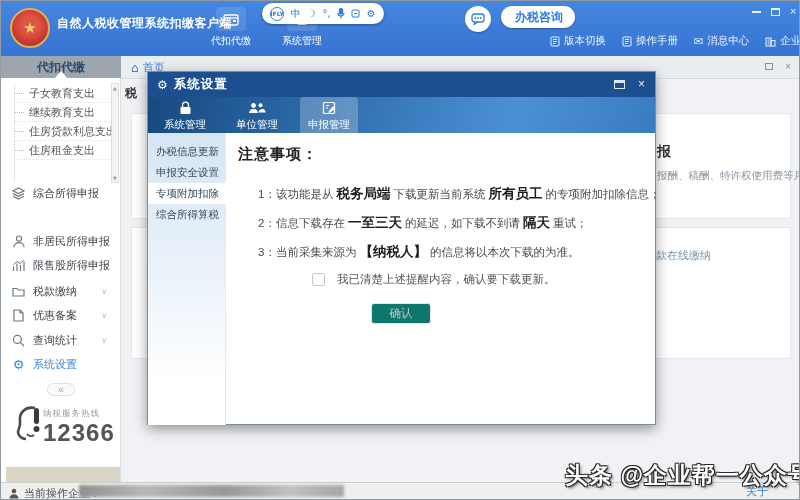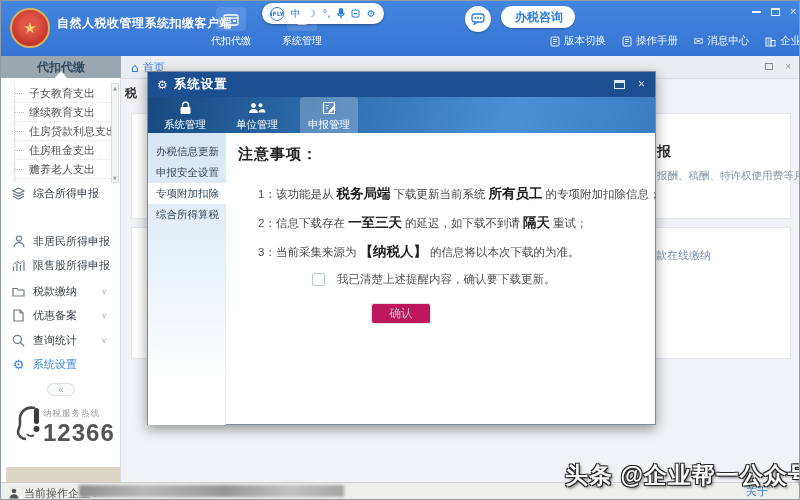--- a/index.html
+++ b/index.html
@@ -85,21 +85,21 @@
   .m-tab.active { background:rgba(255,255,255,.24); border-radius:4px 4px 0 0; }
   .m-body-left { left:0; top:61px; width:78px; height:292px; background:linear-gradient(#d6e5f4,#eef5fb 55%,#ffffff 85%); border-right:1px solid #e4eaf0; }
   .m-menu-item { left:0; width:78px; height:21px; line-height:21px; font-size:10.5px; color:#33475a; padding-left:8px; cursor:pointer; white-space:nowrap; }
   .m-menu-item.sel { background:#fff; }
   .m-heading { left:236px; top:143px; font-size:15px; font-weight:bold; color:#222; letter-spacing:1px; }
   .note-line { left:256px; font-size:11.5px; color:#4a4a4a; white-space:nowrap; }
   .note-line b { font-size:13.5px; color:#1d1d1d; margin:0 3px; }
   .chk-row { left:310px; top:270px; display:flex; align-items:center; gap:7px; }
   .chk { width:13px; height:13px; border:1px solid #bcc8d4; border-radius:2px; background:#fff; cursor:pointer; flex:0 0 13px; }
   .chk-lbl { font-size:11.5px; color:#555; white-space:nowrap; }
-  .confirm-btn { left:369px; top:301px; width:60px; height:21px; background:#be185d; border:1px solid #e5e5e5; border-radius:3px; color:#c6c6c6; font-size:11.5px; text-align:center; line-height:19px; cursor:pointer; }
+  .confirm-btn { left:369px; top:301px; width:60px; height:21px; background:#0f766e; border:1px solid #e5e5e5; border-radius:3px; color:#c6c6c6; font-size:11.5px; text-align:center; line-height:19px; cursor:pointer; }
 
   
   .statusbar { left:0; top:481px; width:800px; height:19px; background:#efefed; border-top:1px solid #cfcfcf; z-index:4; }
   .status-left { left:8px; top:3px; display:flex; align-items:center; gap:5px; color:#4a4a4a; font-size:11px; }
   .blurbox { left:78px; top:484px; width:265px; height:12px; background:linear-gradient(90deg,#8f8f8f,#b8b8b8 25%,#979797 55%,#c2c2c2 80%,#a5a5a5); filter:blur(1.5px); z-index:5; }
   .about-link { left:745px; top:483px; font-size:11px; color:#2f7ad1; z-index:6; cursor:pointer; }
   .watermark { left:564px; top:459px; font-size:23px; font-weight:bold; color:#fff; letter-spacing:1px; z-index:40; white-space:nowrap;
                text-shadow:-1px -1px 0 #2a2a2a,1px -1px 0 #2a2a2a,-1px 1px 0 #2a2a2a,1px 1px 0 #2a2a2a,2px 2px 3px rgba(0,0,0,.55); }
   svg { display:block; }
 </style>
@@ -204,21 +204,20 @@
 
   <div class="abs sidebar">
     <div class="abs side-head">代扣代缴</div>
     <div class="abs notch"></div>
     <div class="abs sub-guide"></div>
 
     <div class="abs submenu-item" style="top:28px">子女教育支出</div>
     <div class="abs submenu-item" style="top:47px">继续教育支出</div>
     <div class="abs submenu-item" style="top:66px">住房贷款利息支出</div>
     <div class="abs submenu-item" style="top:85px">住房租金支出</div>
-    <div class="abs submenu-item" style="top:104px">赡养老人支出</div>
 
     <div class="abs scrolltrack">
       <span style="top:1px">▲</span>
       <span style="bottom:1px">▼</span>
     </div>
 
     <div class="abs menu-item" style="top:126px">
       <span class="ic">
         <svg width="13" height="13" viewBox="0 0 13 13" fill="none" stroke="currentColor" stroke-width="1.2">
             <path d="M6.5 1L12 3.8 6.5 6.6 1 3.8z"></path>

